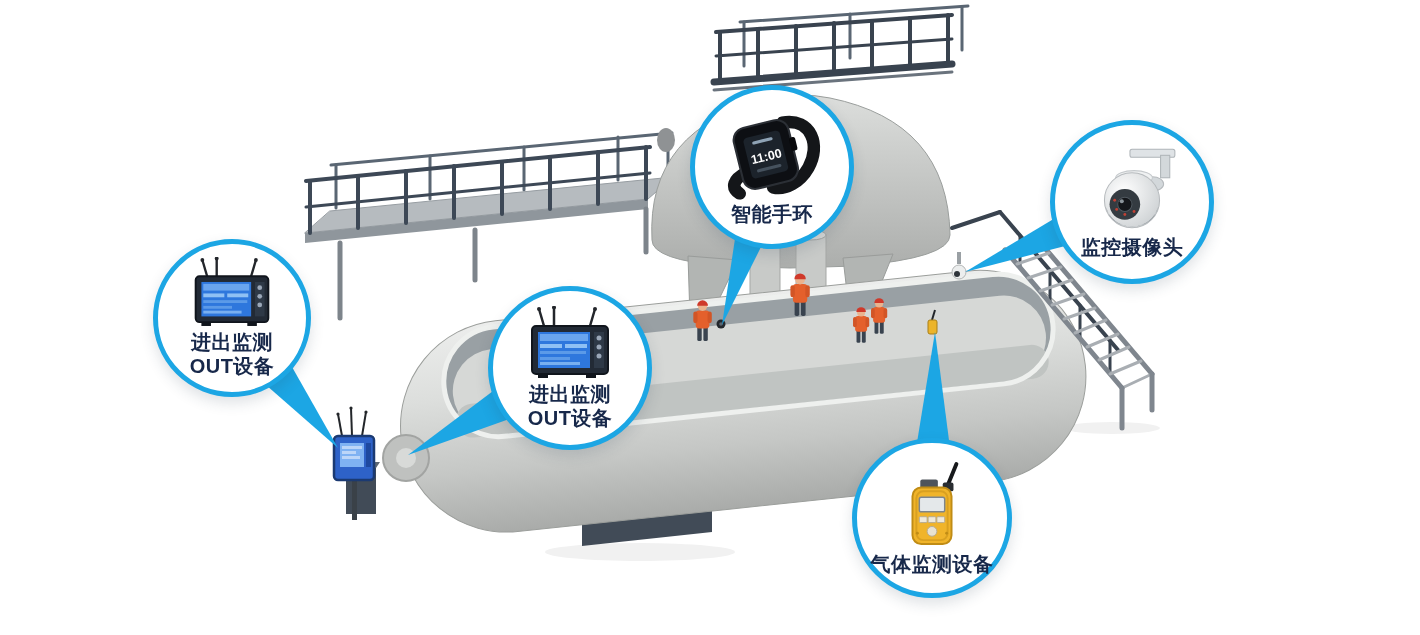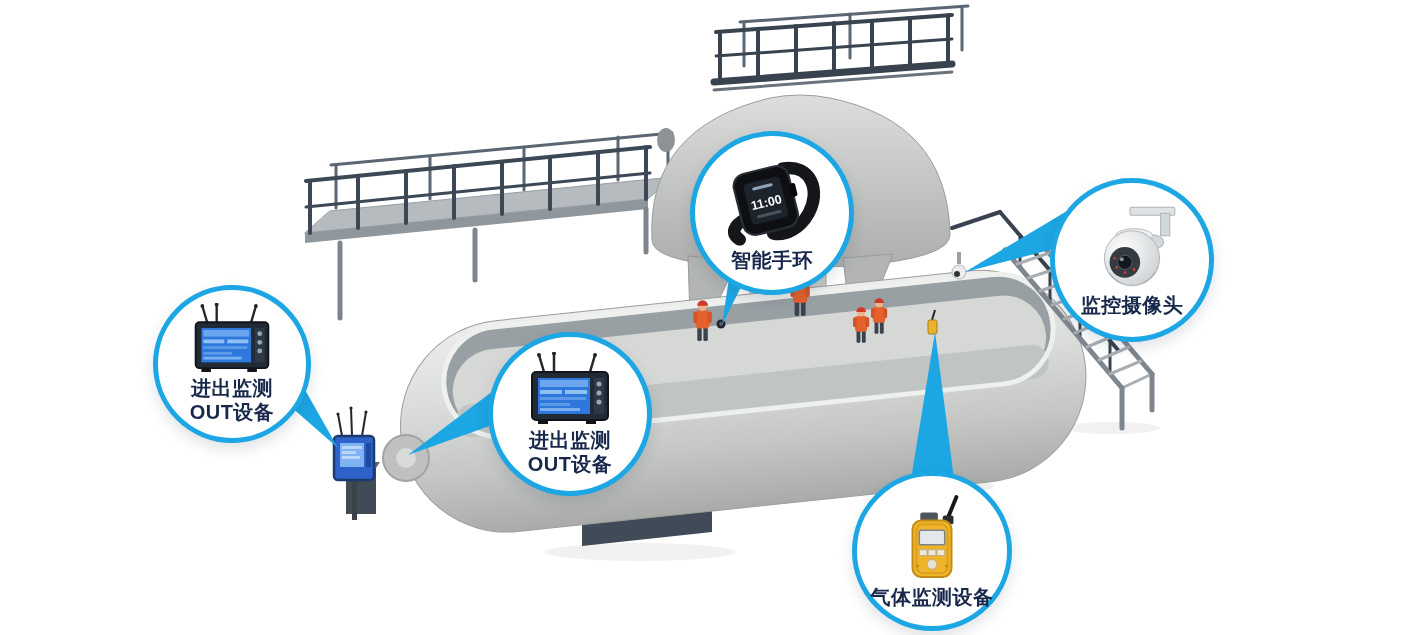--- a/index.html
+++ b/index.html
@@ -6,21 +6,21 @@
   * { margin:0; padding:0; box-sizing:border-box; }
   html,body { width:1420px; height:635px; background:#fff; overflow:hidden;
               font-family:"Liberation Sans","DejaVu Sans",sans-serif; }
   .scene { position:relative; width:1420px; height:635px; background:#fff; }
   .layer { position:absolute; left:0; top:0; }
   .pointers { z-index:2; }
   .ptr { fill:var(--accent); }
   .callout { position:absolute; z-index:3; border-radius:50%; background:#fff;
              border:5px solid var(--accent); display:flex; flex-direction:column;
              align-items:center; justify-content:center; gap:3px;
-             box-shadow:0 6px 14px rgba(40,60,80,.15);margin-top:46px; }
+             box-shadow:0 6px 14px rgba(40,60,80,.15); }
   .callout-label { font-weight:bold; color:var(--navy); text-align:center;
                    line-height:1.18; font-size:20px; letter-spacing:.5px; }
   .dev-icon { display:block; }
 </style>
 </head>
 <body>
 
 <div class="scene">
 
   <svg class="layer" width="1420" height="635" viewBox="0 0 1420 635">
@@ -293,30 +293,30 @@
 
   <div class="callout" style="left:690px; top:85px; width:164px; height:164px;">
     <svg class="dev-icon" width="100" height="92" viewBox="0 0 96 88">
         <use href="#sym-watch"></use>
       </svg>
     <div class="callout-label">
       <div>智能手环</div>
     </div>
   </div>
 
-  <div class="callout" style="left:1050px; top:132px; width:164px; height:164px;">
+  <div class="callout" style="left:1050px; top:120px; width:164px; height:164px;">
     <svg class="dev-icon" width="98" height="88" viewBox="0 0 96 86">
         <use href="#sym-camera"></use>
       </svg>
     <div class="callout-label">
       <div>监控摄像头</div>
     </div>
   </div>
 
-  <div class="callout" style="left:852px; top:425px; width:160px; height:160px;">
+  <div class="callout" style="left:852px; top:438px; width:160px; height:160px;">
     <svg class="dev-icon" width="82" height="90" viewBox="0 0 84 92">
         <use href="#sym-gas"></use>
       </svg>
     <div class="callout-label">
       <div>气体监测设备</div>
     </div>
   </div>
 
 </div>
 

